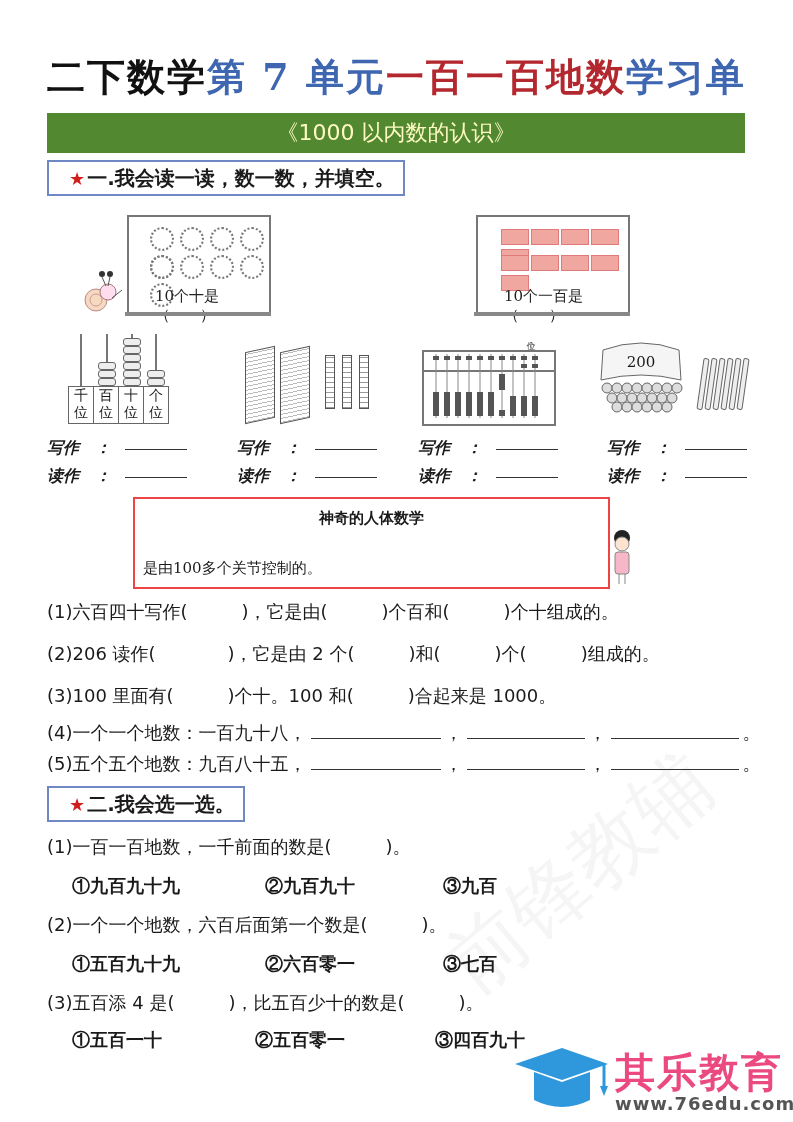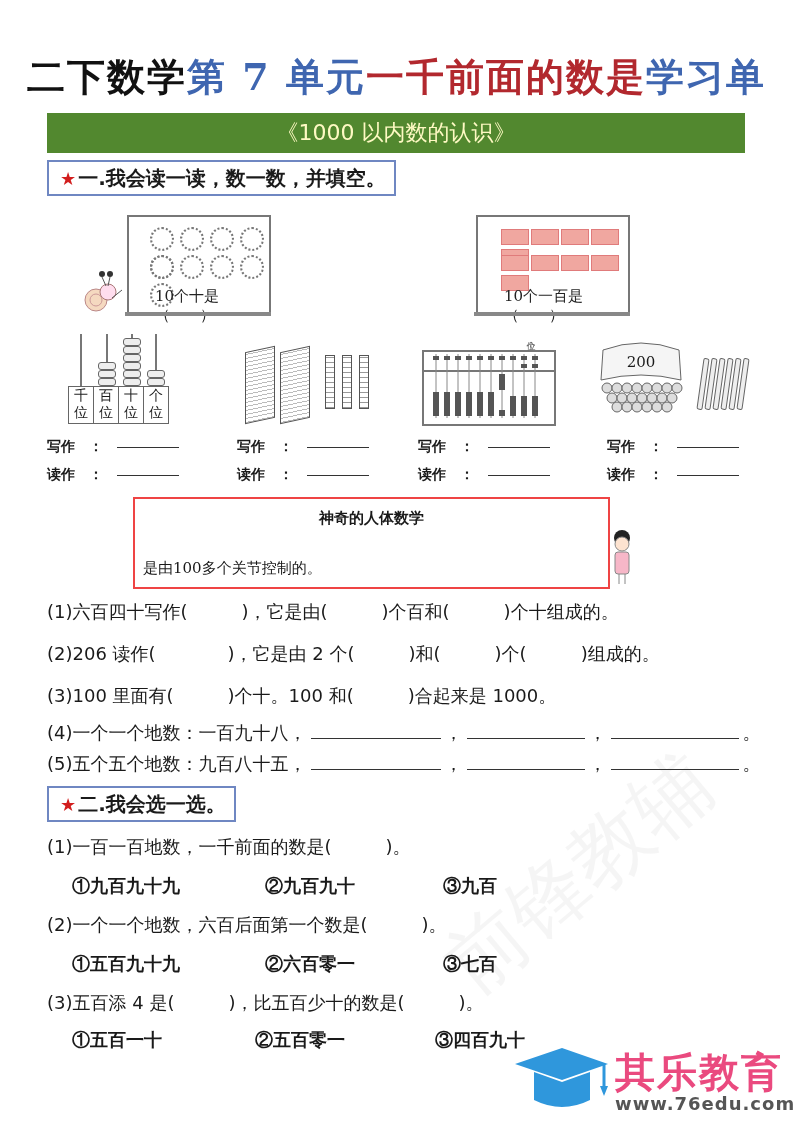--- a/index.html
+++ b/index.html
@@ -4,48 +4,48 @@
 <style>
   html,body{margin:0;padding:0;background:#fff;}
   body{width:793px;height:1122px;position:relative;overflow:hidden;font-family:"DejaVu Serif","Liberation Serif",serif;color:#1a1a1a;}
   .abs{position:absolute;}
   .title{left:0;top:52px;width:793px;text-align:center;font-size:38px;font-weight:bold;letter-spacing:2px;white-space:nowrap;}
   .title .t1{color:#111;}
   .title .t2{color:#3f66b0;}
   .title .t3{color:#b2282e;}
   .title .t4{color:#3f66b0;}
   .banner{left:47px;top:113px;width:698px;height:40px;background:#52882f;color:#fef9c3;font-size:22px;text-align:center;line-height:40px;font-family:"DejaVu Sans",sans-serif;}
-  .sec{border:2px solid #6f87c2;height:32px;line-height:32px;padding:0 8px 0 11px;font-size:20px;font-weight:bold;font-family:"DejaVu Sans",sans-serif;}
+  .sec{border:2px solid #6f87c2;height:32px;line-height:32px;padding:0 8px 0 20px;font-size:20px;font-weight:bold;font-family:"DejaVu Sans",sans-serif;}
   .star{color:#d21d1d;font-size:18px;margin-right:2px;}
   .board{border:2px solid #777;background:#fff;}
   .board-base{height:4px;background:#888;}
   .board-text{font-size:15px;color:#222;}
   .flower{display:inline-block;width:20px;height:20px;border:2px dotted #777;border-radius:50%;margin:0 3px;}
   .bill{display:inline-block;width:26px;height:14px;background:#f0a7a0;border:1px solid #e07b7b;margin:0 1px;}
-  .wr{font-size:14px;font-weight:bold;font-family:"DejaVu Sans",sans-serif;white-space:nowrap;}
+  .wr{font-size:16px;font-weight:bold;font-family:"DejaVu Sans",sans-serif;white-space:nowrap;font-style:italic;}
   .blank{display:inline-block;border-bottom:1px solid #333;width:62px;height:1px;vertical-align:middle;margin-left:14px;}
   .q{font-size:18px;white-space:nowrap;font-family:"DejaVu Sans",sans-serif;}
   .opt{font-size:18px;font-weight:bold;white-space:nowrap;}
   .line-blank{display:inline-block;width:130px;border-bottom:1px solid #333;margin:0 4px;}
   .info{border:2px solid #ef4444;background:#fff;}
   .abacus-col{position:absolute;width:2px;background:#777;}
   .bead{position:absolute;width:16px;height:6px;border-radius:3px;border:1px solid #666;background:#eee;}
   .pv{position:absolute;border:1px solid #666;font-size:14px;text-align:center;line-height:17px;}
   .flat{position:absolute;border:1px solid #555;background:repeating-linear-gradient(0deg,#bbb 0 1px,#fff 1px 4px),#fff;}
   .rod{position:absolute;width:8px;border:1px solid #555;background:repeating-linear-gradient(0deg,#999 0 1px,#fff 1px 5px);}
   .stick{position:absolute;width:4px;border:1px solid #666;border-radius:2px;background:#eee;}
   .wm{left:420px;top:820px;font-size:80px;color:rgba(0,0,0,0.04);transform:rotate(-40deg);white-space:nowrap;font-family:"DejaVu Sans",sans-serif;}
   .logo-text{font-size:40px;font-weight:bold;color:#ea4a7f;font-family:"DejaVu Sans",sans-serif;letter-spacing:2px;}
   .logo-url{font-size:18px;font-weight:bold;color:#555;font-family:"DejaVu Sans",sans-serif;letter-spacing:1px;}
 </style>
 </head>
 <body>
 
 <div class="abs title">
-  <span class="t1">二下数学</span><span class="t2">第 7 单元</span><span class="t3">一千前面的数是</span><span class="t4">学习单</span>
+  <span class="t1">二下数学</span><span class="t2">第 7 单元</span><span class="t3">一百一百地数</span><span class="t4">学习单</span>
 </div>
 <div class="abs banner">《1000 以内数的认识》</div>
 
 <div class="abs wm">前锋教辅</div>
 
 <div class="abs sec" style="left:47px;top:160px;">
   <span class="star">★</span><span>一.我会读一读，数一数，并填空。</span>
 </div>
 
 <div class="abs board" style="left:127px;top:215px;width:140px;height:95px;">

